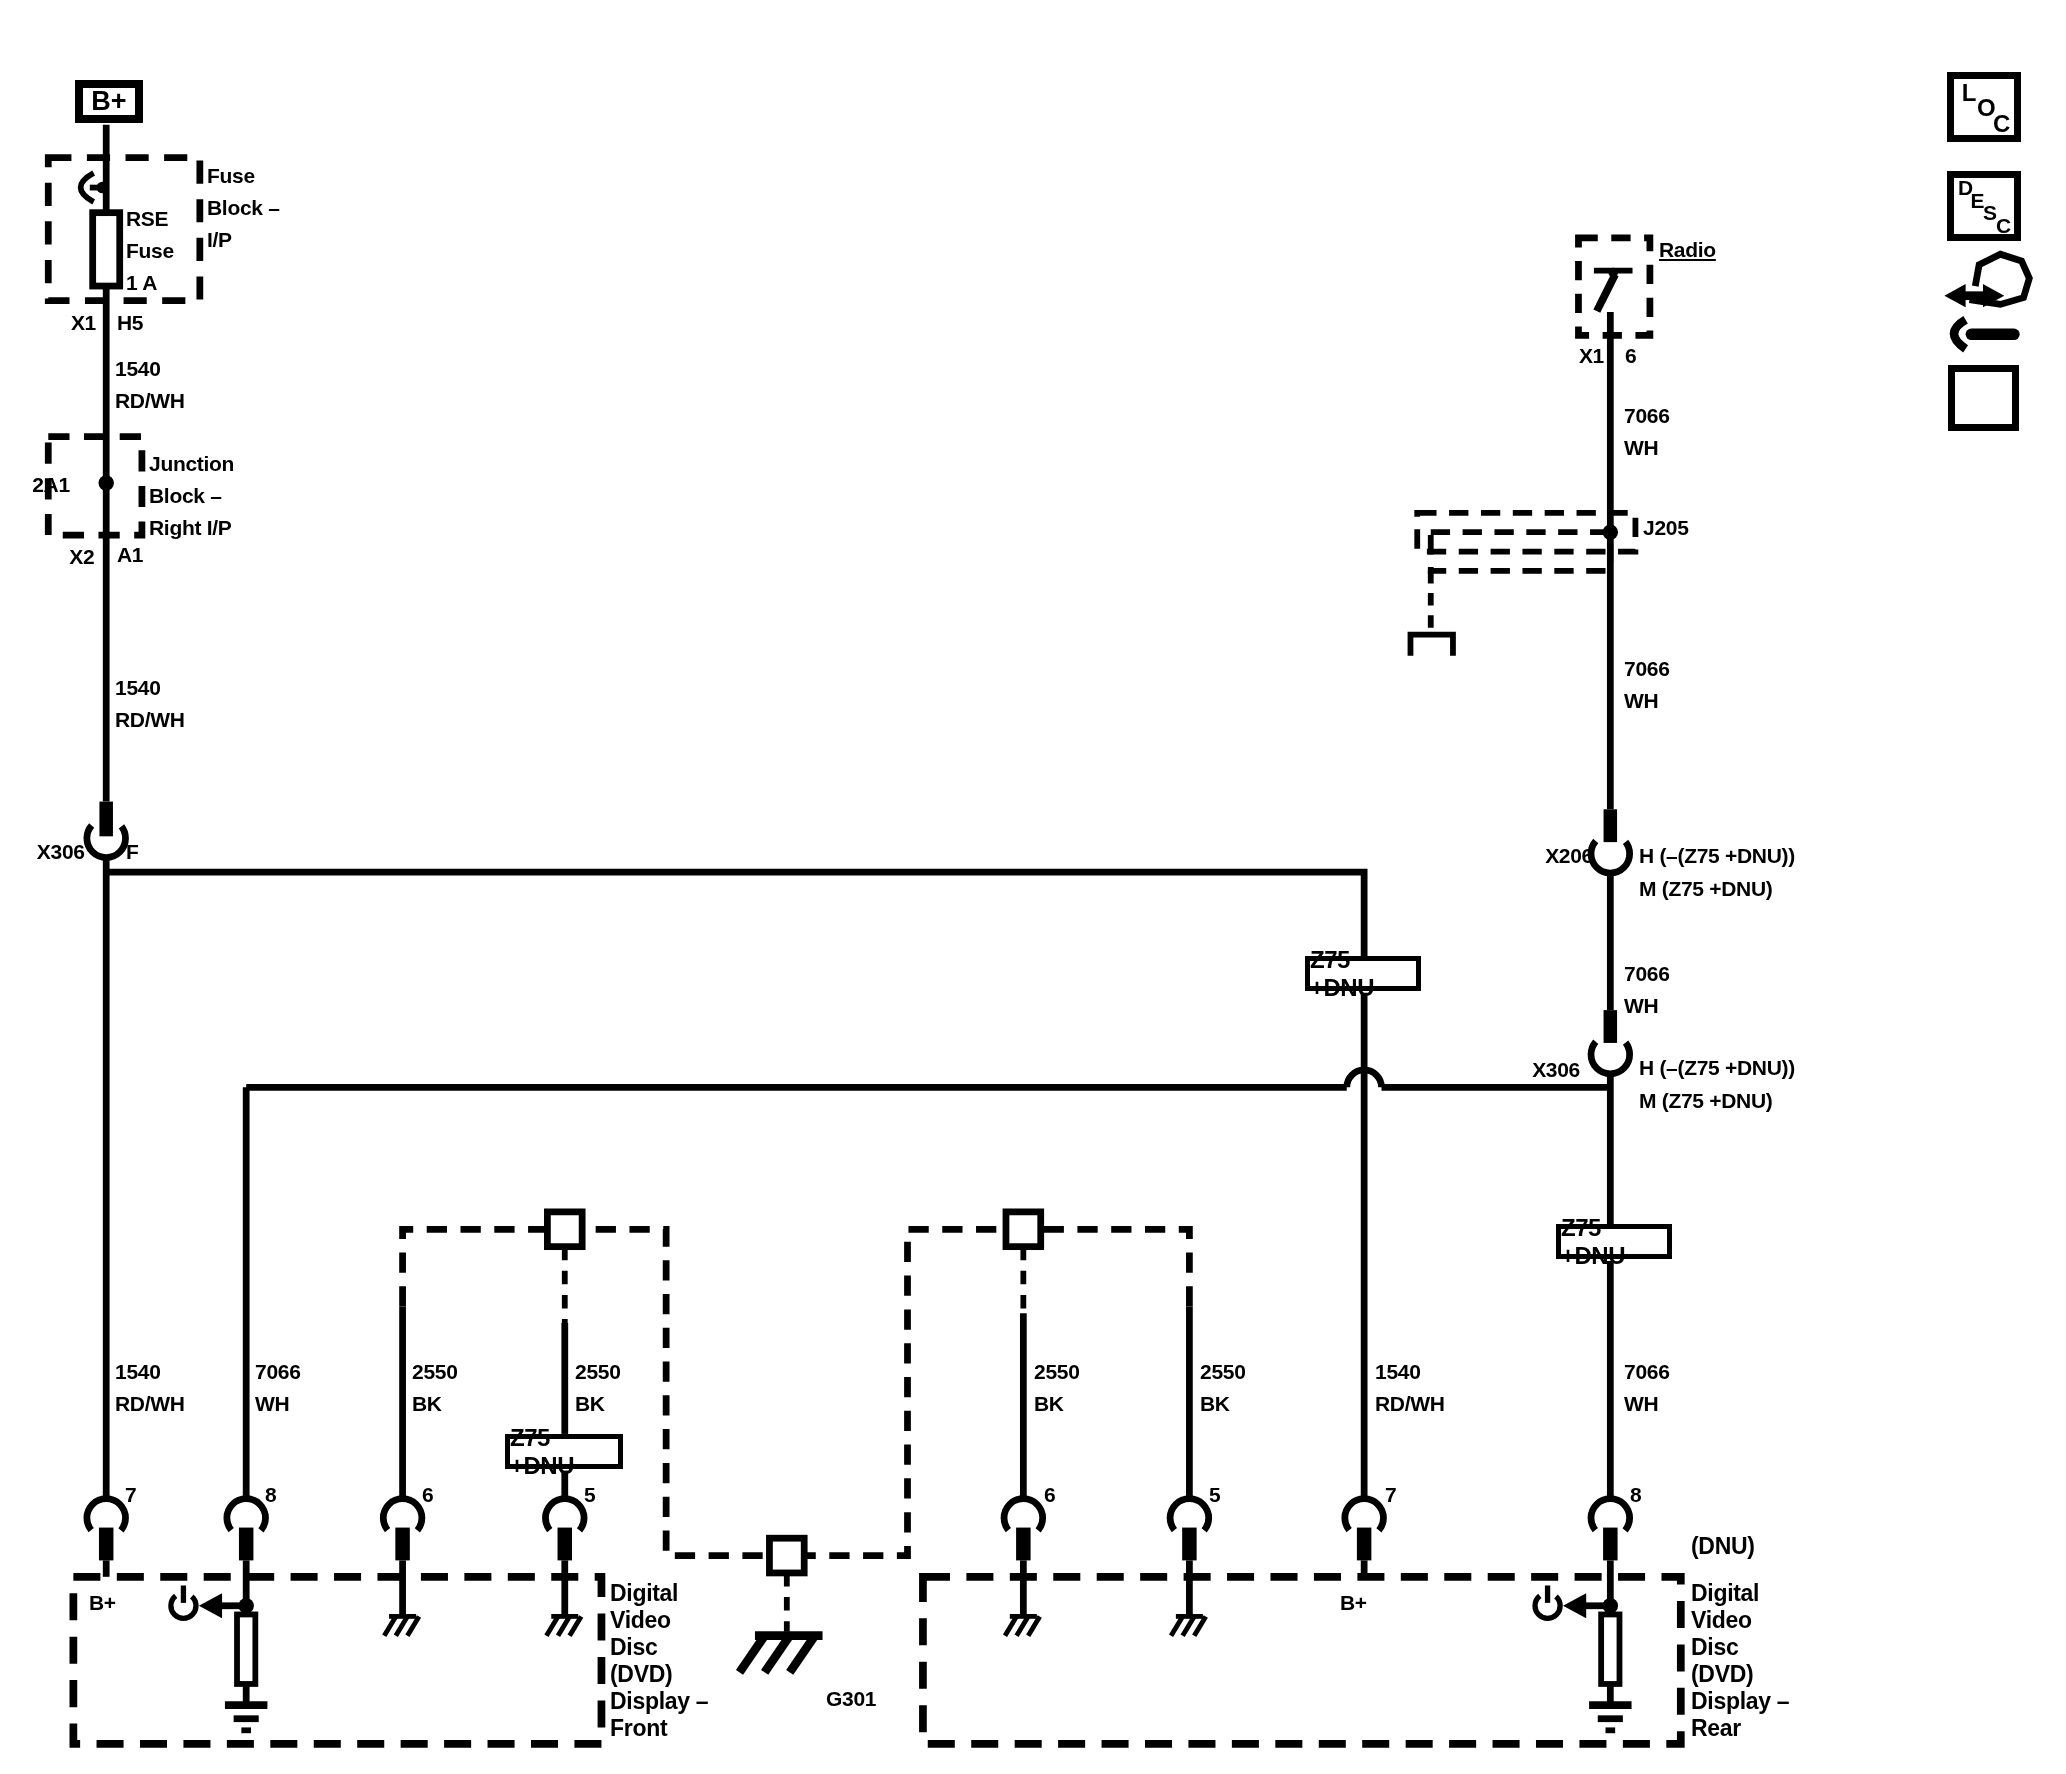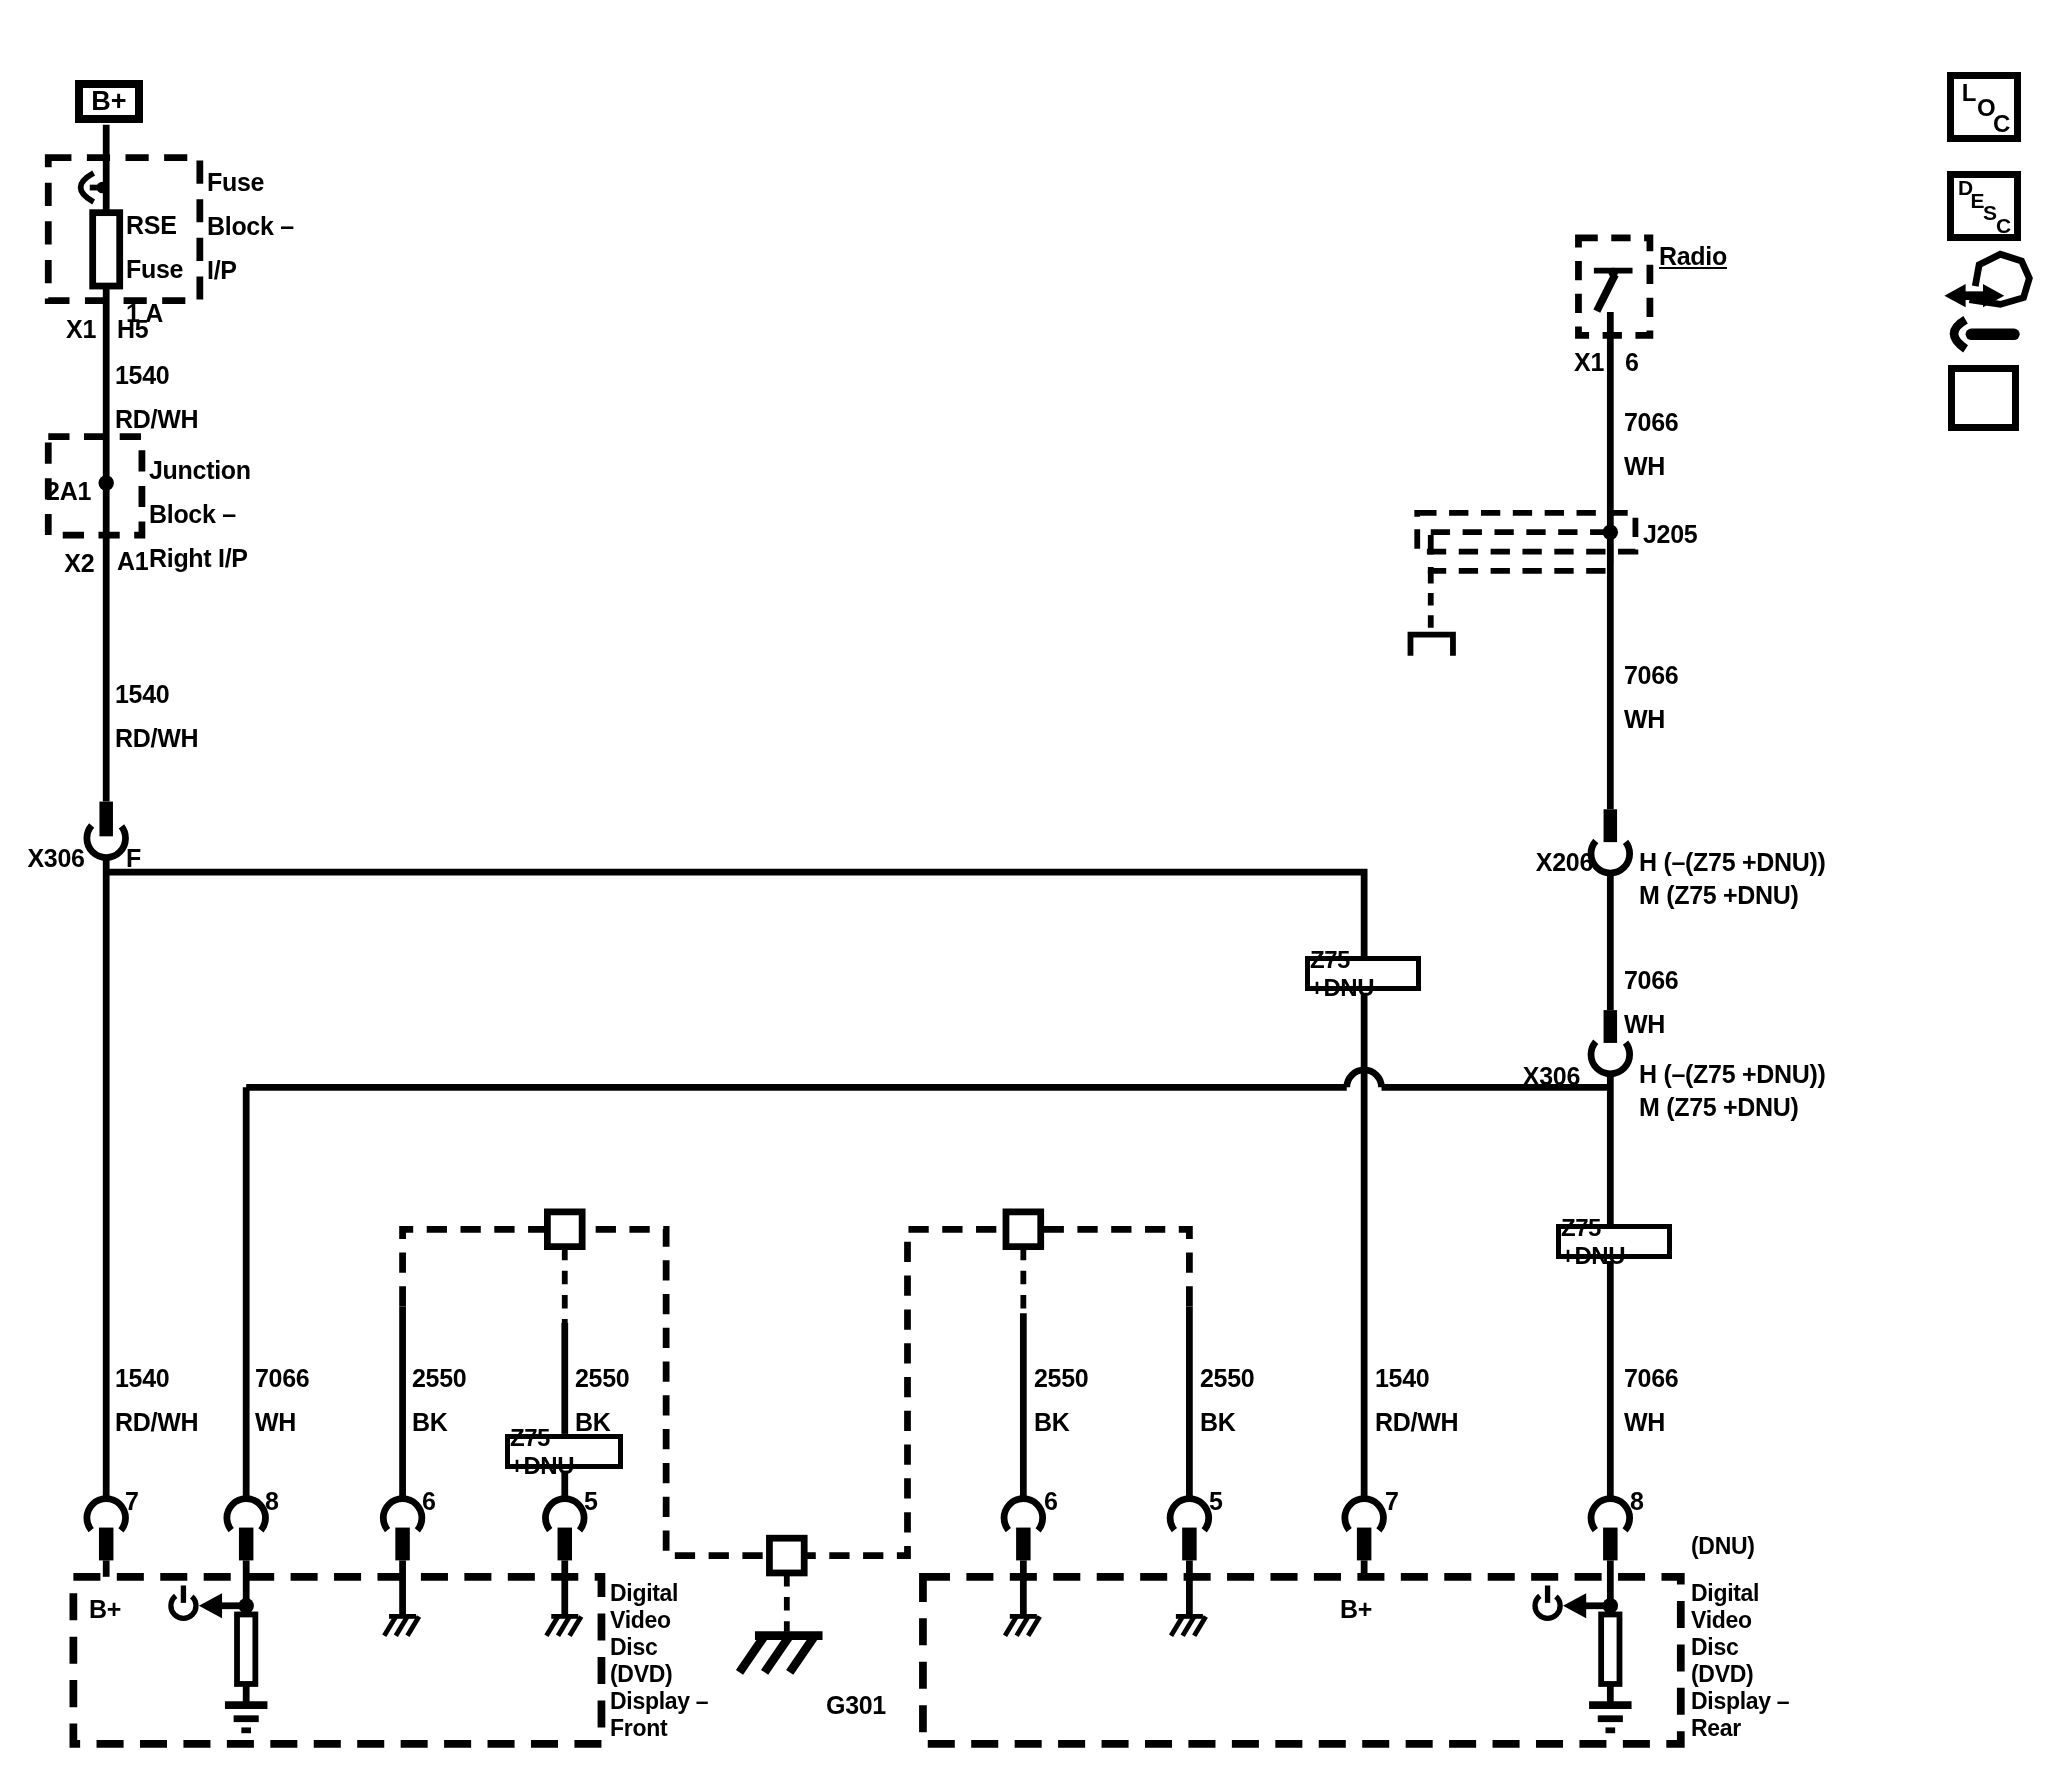--- a/index.html
+++ b/index.html
@@ -1,19 +1,19 @@
 <!DOCTYPE html>
 <html><head>
 <meta charset="utf-8">
 <style>
   html,body{margin:0;padding:0;background:#fff;}
   #canvas{position:relative;width:2066px;height:1775px;background:#fff;
           font-family:"Liberation Sans", sans-serif;color:#000;overflow:hidden;}
   #wiring{position:absolute;left:0;top:0;}
-  .lbl{position:absolute;font-size:25px;font-weight:700;line-height:44px;
+  .lbl{position:absolute;font-size:21px;font-weight:700;line-height:32px;
        white-space:pre-line;letter-spacing:-0.3px;}
   .lbl.r{text-align:right;}
   .lbl.c{text-align:center;}
   .lbl.small{font-size:20px;line-height:23px;}
   .lbl.dvd{font-size:23px;line-height:27px;}
   .solidbox{position:absolute;background:#fff;display:flex;align-items:center;
             justify-content:center;font-weight:700;}
   .bplusbox{border:8.7px solid #000;font-size:27px;}
   .z75box{border:5.8px solid #000;font-size:24px;letter-spacing:-0.5px;}
   .iconbox{position:absolute;border:7.7px solid #000;background:#fff;}
@@ -291,21 +291,21 @@
 <div class="lbl" style="left:126px;top:203px;">RSE
 Fuse
 1 A</div>
 <div class="lbl r" style="left:21px;top:307px;width:75px;">X1</div>
 <div class="lbl" style="left:117px;top:307px;">H5</div>
 <div class="lbl" style="left:115px;top:353px;">1540
 RD/WH</div>
 <div class="lbl" style="left:149px;top:448px;">Junction
 Block –
 Right I/P</div>
-<div class="lbl r" style="left:25px;top:469px;width:66px;">2A1</div>
+<div class="lbl r" style="left:18px;top:469px;width:66px;text-align:center;">2A1</div>
 <div class="lbl r" style="left:19.3px;top:541px;width:75px;">X2</div>
 <div class="lbl" style="left:117px;top:539px;">A1</div>
 <div class="lbl" style="left:115px;top:672px;">1540
 RD/WH</div>
 <div class="lbl r" style="left:7.7px;top:836px;width:77px;">X306</div>
 <div class="lbl" style="left:126px;top:836px;">F</div>
 <div class="lbl" style="left:115px;top:1356px;">1540
 RD/WH</div>
 <div class="lbl" style="left:255px;top:1356px;">7066
 WH</div>

